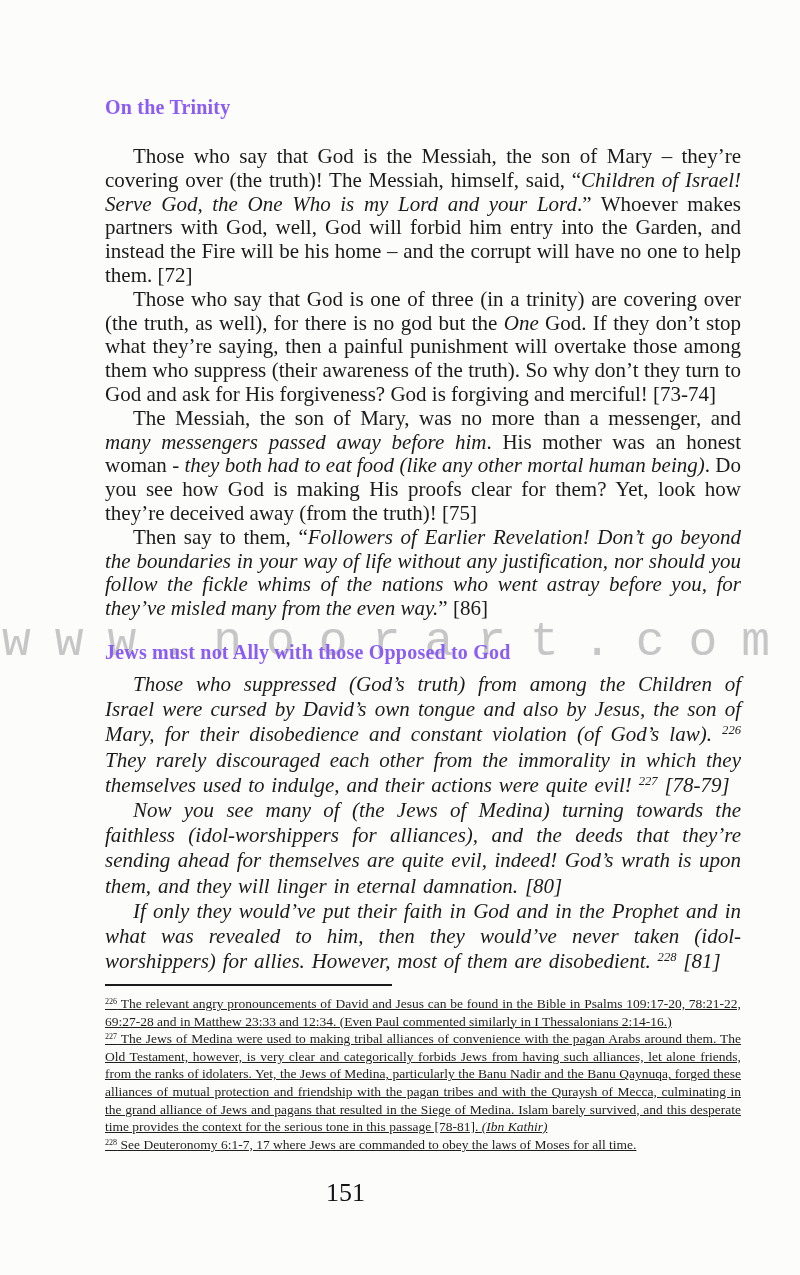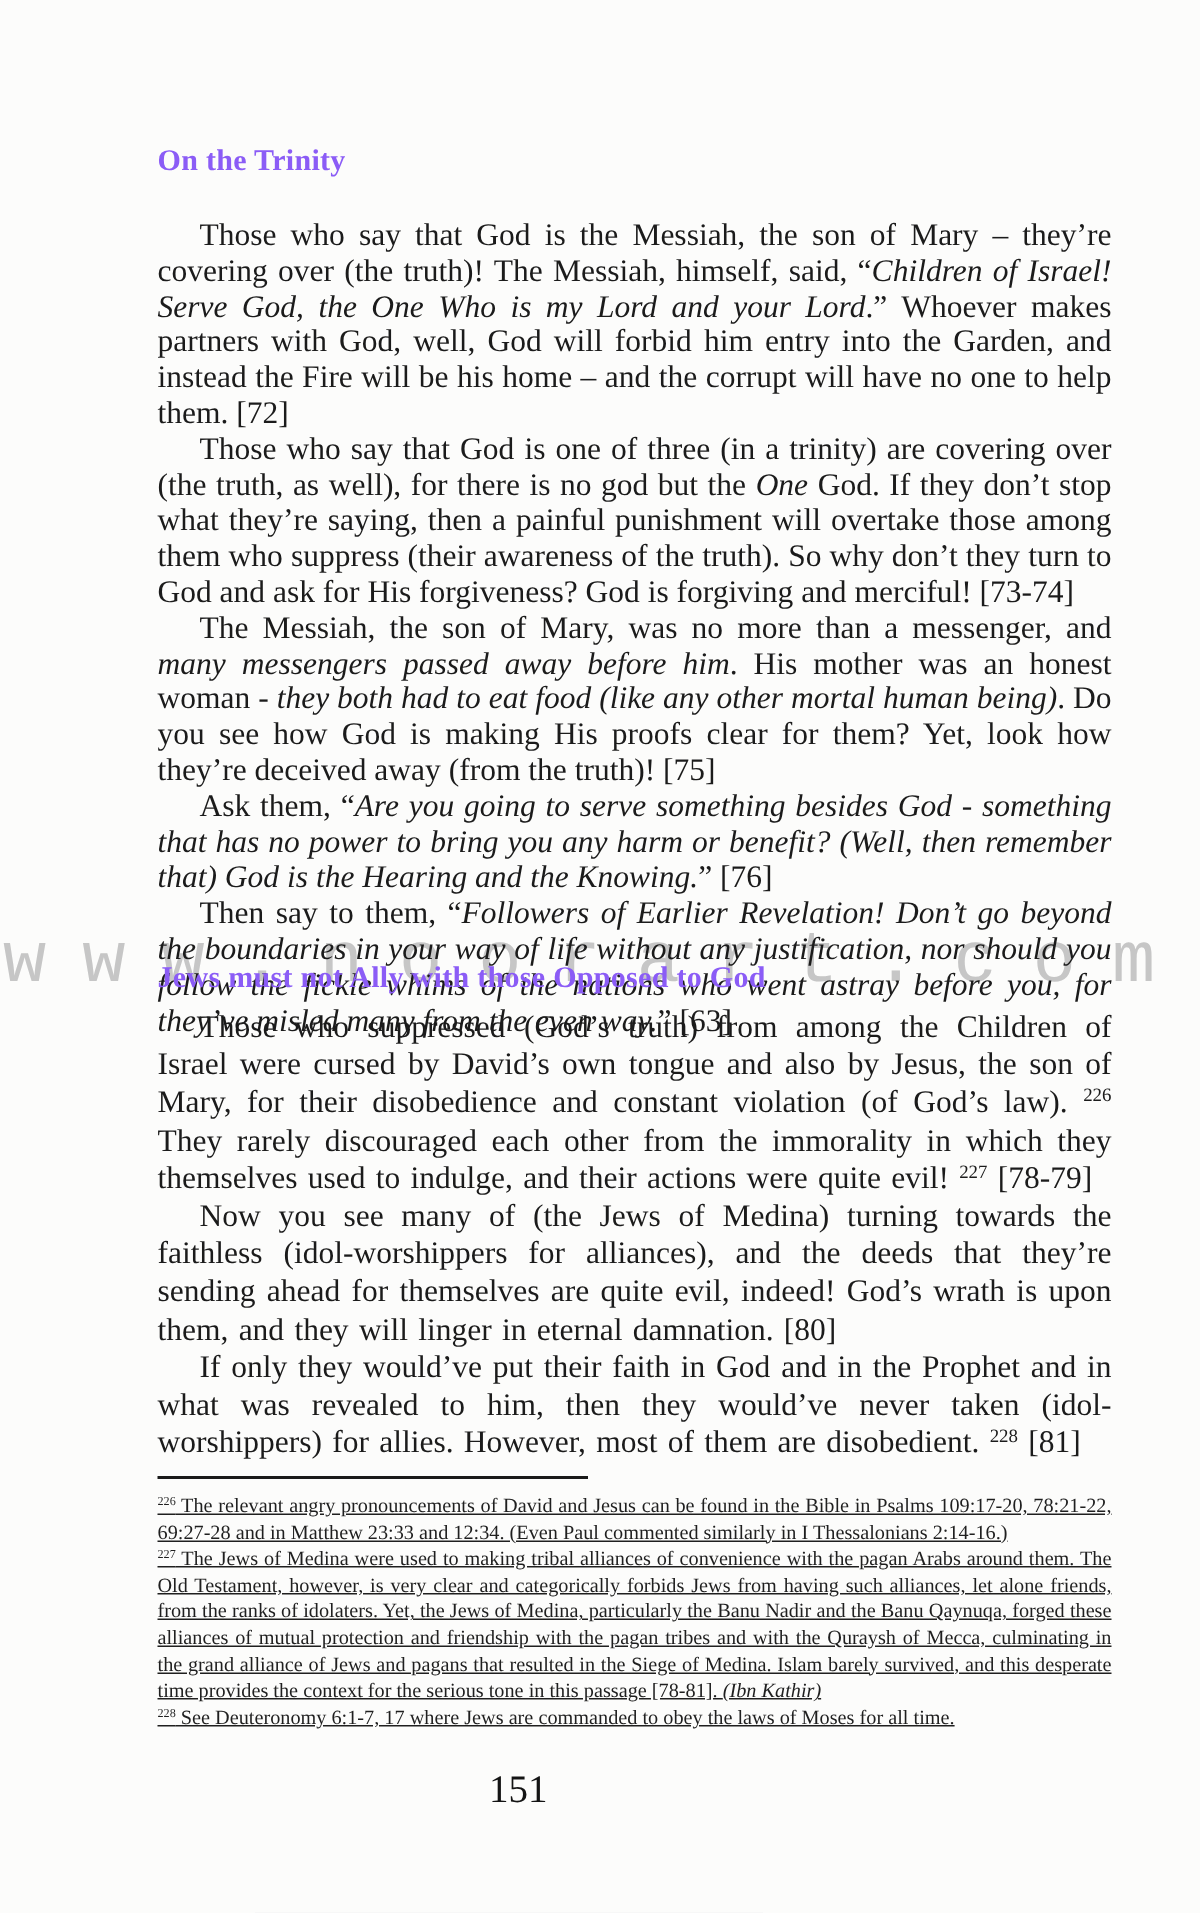--- a/index.html
+++ b/index.html
@@ -41,20 +41,21 @@
   .para {
     margin: 0;
     font-size: 21px;
     line-height: 23.8px;
     text-align: justify;
     text-indent: 28px;
   }
   .section-2 .para {
     line-height: 25.2px;
     word-spacing: 1.6px;
+    font-style: italic;
   }
   .i { font-style: italic; }
   .sup {
     font-size: 0.6em;
     vertical-align: 0.55em;
     line-height: 0;
   }
   .footnotes {
     top: 984px; left: 105px; width: 636px;
     font-size: 13.5px;
@@ -84,22 +85,21 @@
 
 <div class="page">
 
   <div class="watermark">www.noorart.com</div>
 
   <div class="section section-1">
     <h1 class="heading">On the Trinity</h1>
     <p class="para"><span>Those who say that God is the Messiah, the son of Mary – they’re covering over (the truth)! The Messiah, himself, said, “</span><span class="i">Children of Israel! Serve God, the One Who is my Lord and your Lord</span><span>.” Whoever makes partners with God, well, God will forbid him entry into the Garden, and instead the Fire will be his home – and the corrupt will have no one to help them. [72]</span></p>
     <p class="para"><span>Those who say that God is one of three (in a trinity) are covering over (the truth, as well), for there is no god but the </span><span class="i">One</span><span> God. If they don’t stop what they’re saying, then a painful punishment will overtake those among them who suppress (their awareness of the truth). So why don’t they turn to God and ask for His forgiveness? God is forgiving and merciful! [73-74]</span></p>
     <p class="para"><span>The Messiah, the son of Mary, was no more than a messenger, and </span><span class="i">many messengers passed away before him</span><span>. His mother was an honest woman - </span><span class="i">they both had to eat food (like any other mortal human being)</span><span>. Do you see how God is making His proofs clear for them? Yet, look how they’re deceived away (from the truth)! [75]</span></p>
-    <p class="para"><span>Ask them, “</span><span class="i">Are you going to serve something besides God - something that has no power to bring you any harm or benefit? (Well, then remember that) God is the Hearing and the Knowing.</span><span>” [76]</span></p>
-    <p class="para"><span>Then say to them, “</span><span class="i">Followers of Earlier Revelation! Don’t go beyond the boundaries in your way of life without any justification, nor should you follow the fickle whims of the nations who went astray before you, for they’ve misled many from the even way.</span><span>” [63]</span></p>
+    <p class="para"><span>Then say to them, “</span><span class="i">Followers of Earlier Revelation! Don’t go beyond the boundaries in your way of life without any justification, nor should you follow the fickle whims of the nations who went astray before you, for they’ve misled many from the even way.</span><span>” [86]</span></p>
   </div>
 
   <div class="section section-2">
     <h1 class="heading">Jews must not Ally with those Opposed to God</h1>
     <p class="para"><span>Those who suppressed (God’s truth) from among the Children of Israel were cursed by David’s own tongue and also by Jesus, the son of Mary, for their disobedience and constant violation (of God’s law). </span><span class="sup">226</span><span> They rarely discouraged each other from the immorality in which they themselves used to indulge, and their actions were quite evil! </span><span class="sup">227</span><span> [78-79]</span></p>
     <p class="para"><span>Now you see many of (the Jews of Medina) turning towards the faithless (idol-worshippers for alliances), and the deeds that they’re sending ahead for themselves are quite evil, indeed! God’s wrath is upon them, and they will linger in eternal damnation. [80]</span></p>
     <p class="para"><span>If only they would’ve put their faith in God and in the Prophet and in what was revealed to him, then they would’ve never taken (idol-worshippers) for allies. However, most of them are disobedient. </span><span class="sup">228</span><span> [81]</span></p>
   </div>
 
   <div class="footnotes">

